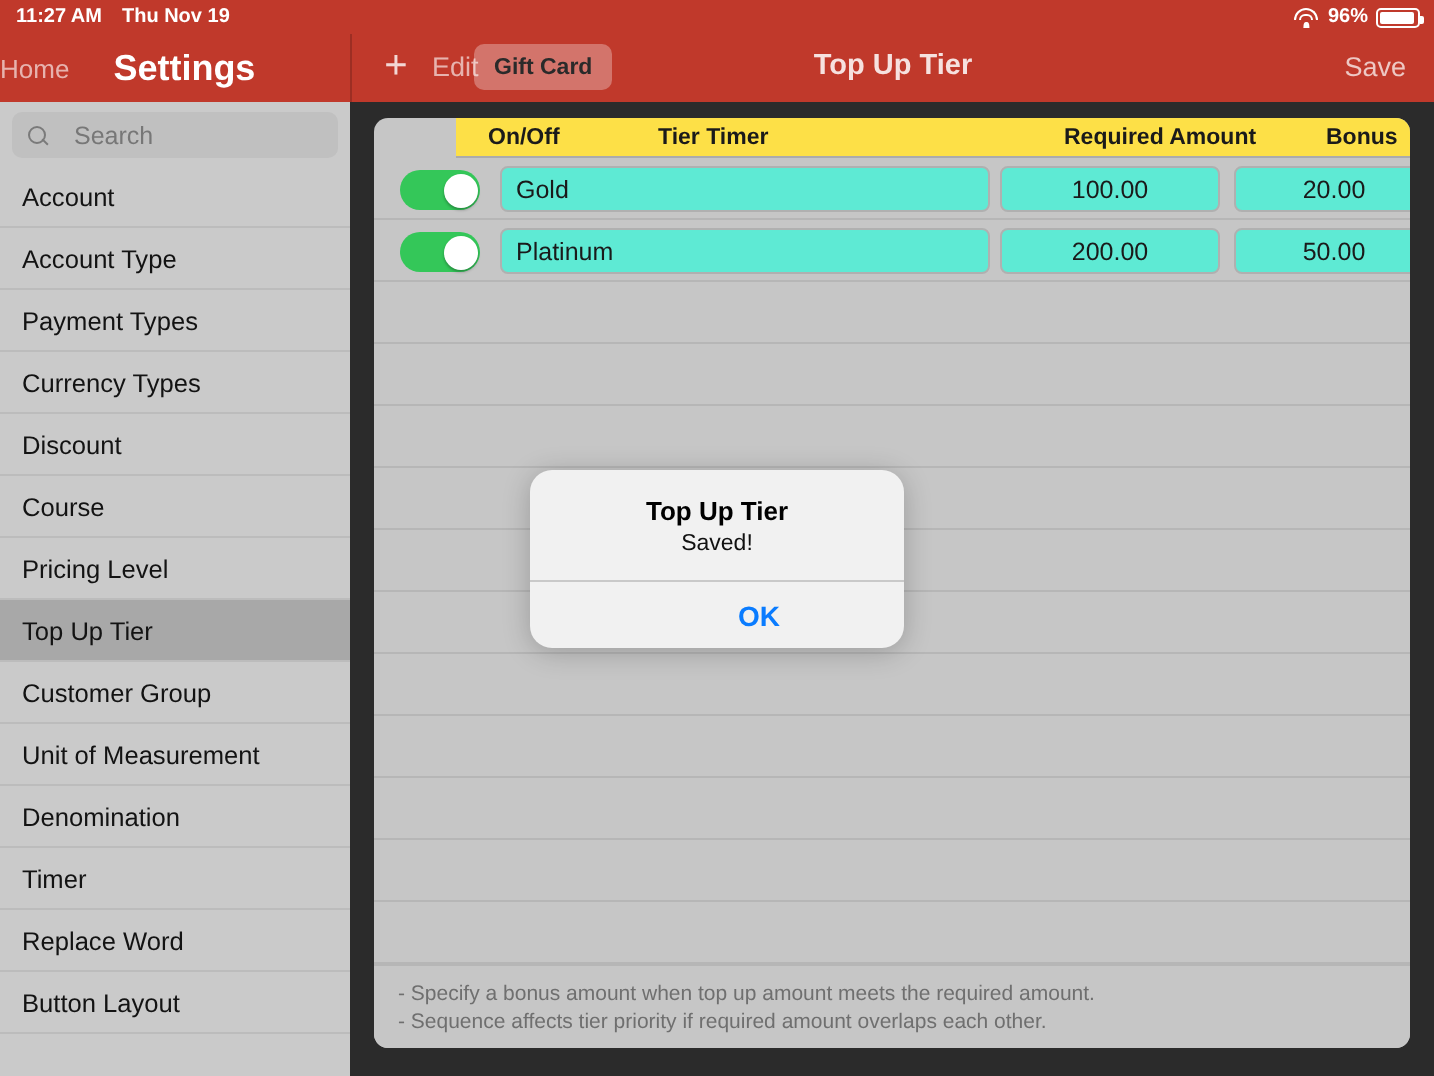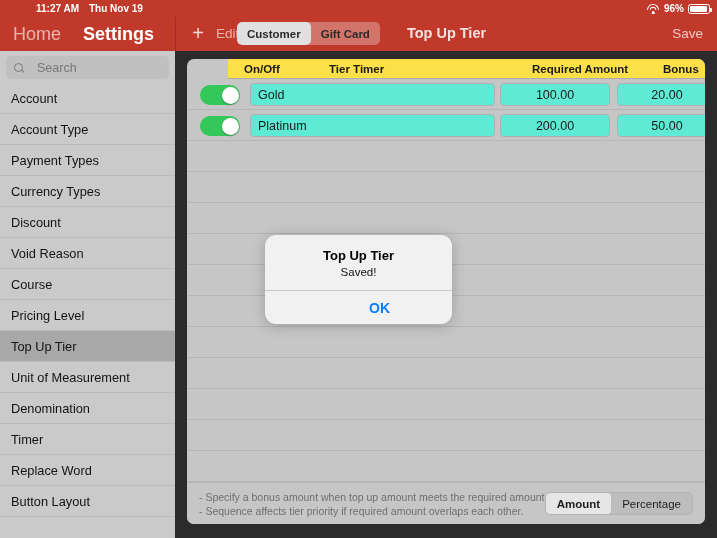--- a/index.html
+++ b/index.html
@@ -11,38 +11,38 @@
   }
   #app { position: relative; width: 717px; height: 538px; }
 
   
   .statusbar {
     position: absolute; top: 0; left: 0; width: 717px; height: 17px;
     background: #c0392b;
     color: #fff; font-size: 10px; font-weight: bold;
     display: flex; align-items: center;
   }
-  .statusbar .sb-left { position: absolute; left: 8px; display: flex; gap: 10px; align-items: center; margin-left: 28px; }
+  .statusbar .sb-left { position: absolute; left: 8px; display: flex; gap: 10px; align-items: center; }
   .statusbar .sb-right { position: absolute; right: 7px; display: flex; gap: 4px; align-items: center; }
   .wifi-ico { display: inline-block; width: 13px; height: 10px; position: relative; }
   .wifi-ico span { position: absolute; left: 50%; transform: translateX(-50%); border: 1.4px solid #fff; border-bottom: none; border-radius: 50% 50% 0 0 / 100% 100% 0 0; }
   .wifi-ico .a1 { width: 12px; height: 6px; top: 0px; }
   .wifi-ico .a2 { width: 7px; height: 3.5px; top: 3px; }
   .wifi-dot { position: absolute; bottom: 0px; left: 50%; transform: translateX(-50%); width: 2.6px; height: 2.6px; background: #fff; border-radius: 50%; border: none !important; }
   .batt { display: inline-block; width: 22px; height: 10px; border: 1.2px solid #fff; border-radius: 2.5px; position: relative; }
   .batt::after { content:''; position:absolute; right:-3px; top:3px; width:1.6px; height:4px; background:#fff; border-radius:0 1px 1px 0; }
   .batt i { position:absolute; left:1px; top:1px; bottom:1px; width: 17px; background:#fff; border-radius:1px; display:block; }
 
   
   .navbar {
     position: absolute; top: 17px; left: 0; width: 717px; height: 34px;
     background: #c0392b;
   }
   .nav-left { position: absolute; left: 0; top: 0; width: 175px; height: 34px; display: flex; align-items: center; }
-  .nav-home { color: rgba(255,255,255,0.62); font-size: 18px; margin-left: 13px; }
+  .nav-home { color: rgba(255,255,255,0.62); font-size: 13px; }
   .nav-settings { color: #fff; font-size: 18px; font-weight: bold; margin-left: 22px; }
   .nav-divider { position:absolute; left:175px; top:0; width:1px; height:34px; background: rgba(0,0,0,0.18); }
   .nav-right { position: absolute; left: 176px; top: 0; right: 0; height: 34px; }
   .nav-plus {
     position: absolute; left: 14px; top: 9px; width: 16px; height: 16px;
     color: rgba(255,255,255,0.80); font-size: 20px; line-height: 15px; text-align: center; font-weight: 300;
   }
   .nav-edit { position: absolute; left: 40px; top: 9px; color: rgba(255,255,255,0.62); font-size: 13.5px; }
   .seg-nav {
     position: absolute; left: 61px; top: 5px; height: 23px;
@@ -171,21 +171,20 @@
   <div class="navbar">
     <div class="nav-left">
       <span class="nav-home">Home</span>
       <span class="nav-settings">Settings</span>
     </div>
     <div class="nav-divider"></div>
     <div class="nav-right">
       <div class="nav-plus">+</div>
       <div class="nav-edit">Edit</div>
       <div class="seg-nav">
-        <div class="sel">Customer</div>
         <div>Gift Card</div>
       </div>
       <div class="nav-title">Top Up Tier</div>
       <div class="nav-save">Save</div>
     </div>
   </div>
 
   <div class="sidebar">
     <div class="search-wrap">
       <div class="search-box">
@@ -203,30 +202,30 @@
       <div class="side-item">
           <span>Payment Types</span>
         </div>
       <div class="side-item">
           <span>Currency Types</span>
         </div>
       <div class="side-item">
           <span>Discount</span>
         </div>
       <div class="side-item">
-          <span>Void Reason</span>
-        </div>
-      <div class="side-item">
           <span>Course</span>
         </div>
       <div class="side-item">
           <span>Pricing Level</span>
         </div>
       <div class="side-item active">
           <span>Top Up Tier</span>
+        </div>
+      <div class="side-item">
+          <span>Customer Group</span>
         </div>
       <div class="side-item">
           <span>Unit of Measurement</span>
         </div>
       <div class="side-item">
           <span>Denomination</span>
         </div>
       <div class="side-item">
           <span>Timer</span>
         </div>
@@ -277,24 +276,20 @@
       <div class="erow"></div>
       <div class="erow"></div>
       <div class="erow"></div>
       <div class="erow"></div>
 
       <div class="footer">
         <div class="foot-note">
           <div>- Specify a bonus amount when top up amount meets the required amount.</div>
           <div>- Sequence affects tier priority if required amount overlaps each other.</div>
         </div>
-        <div class="seg-foot">
-          <div class="sel">Amount</div>
-          <div>Percentage</div>
-        </div>
       </div>
 
     </div>
   </div>
 
   <div class="overlay">
     <div class="alert">
       <div class="alert-body">
         <div class="alert-title">Top Up Tier</div>
         <div class="alert-msg">Saved!</div>

